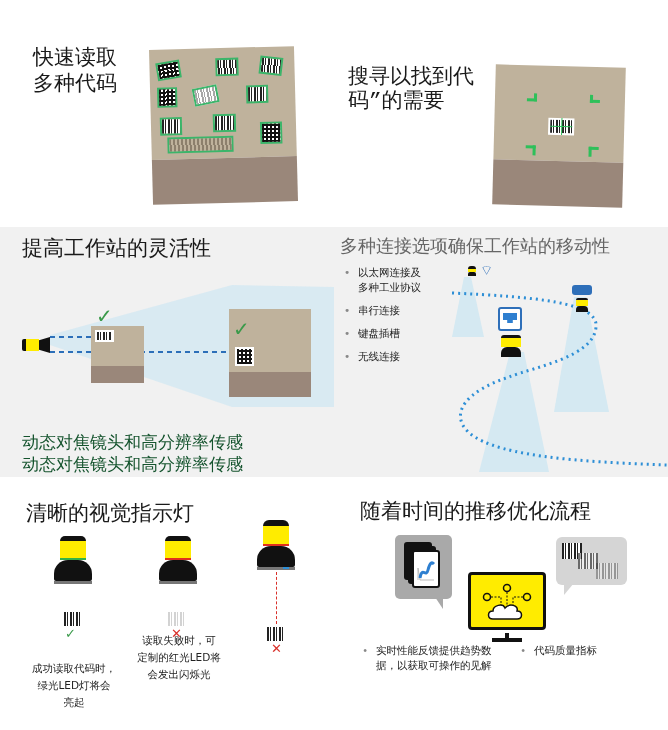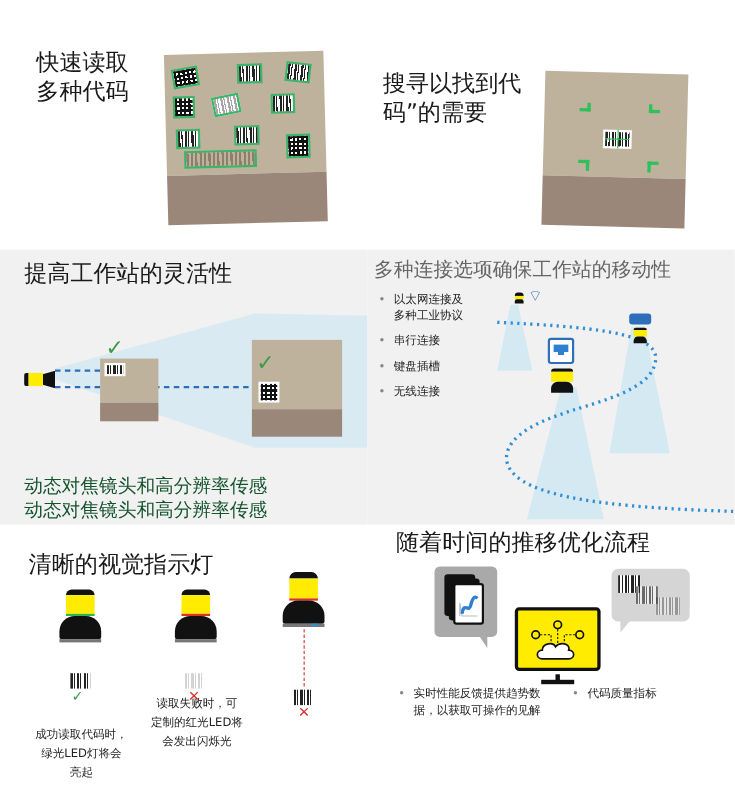--- a/index.html
+++ b/index.html
@@ -62,21 +62,21 @@
         <div class="dm" style="width:100%;height:100%;"></div>
       </div>
     <div class="abs label" style="left:16px;top:88px;width:66px;height:16px;">
         <div style="width:100%;height:100%;background:repeating-linear-gradient(90deg,#8c7f6c 0 2px,#bfb29c 2px 4px);"></div>
       </div>
   </div>
 </div>
 
 <div class="abs" style="left:334px;top:0;width:334px;height:220px;">
   <div class="abs title" style="left:14px;top:63px;">搜寻以找到代</div>
-  <div class="abs title" style="left:14px;top:89px;">码”的需要</div>
+  <div class="abs title" style="left:14px;top:89px;font-family:Liberation Mono, monospace;">码”的需要</div>
 
   <div class="abs" style="left:160px;top:66px;width:130px;height:140px;transform:rotate(1.5deg);">
     <div class="abs box-top" style="left:0;top:0;width:130px;height:95px;"></div>
     <div class="abs box-bot" style="left:0;top:95px;width:130px;height:45px;"></div>
     <div class="abs" style="left:32px;top:28px;width:10px;height:8px;border-right:3px solid #2ec05a;border-bottom:3px solid #2ec05a;"></div>
     <div class="abs" style="left:95px;top:28px;width:10px;height:8px;border-left:3px solid #2ec05a;border-bottom:3px solid #2ec05a;"></div>
     <div class="abs" style="left:32px;top:80px;width:10px;height:10px;border-right:3px solid #2ec05a;border-top:3px solid #2ec05a;"></div>
     <div class="abs" style="left:95px;top:80px;width:10px;height:10px;border-left:3px solid #2ec05a;border-top:3px solid #2ec05a;"></div>
     <div class="abs" style="left:54px;top:52px;width:26px;height:17px;background:#fff;padding:2px;">
       <div class="bars" style="width:100%;height:100%;"></div>
@@ -203,21 +203,21 @@
     <div class="abs" style="left:6px;top:24px;width:26px;height:2px;background:#e0301e;"></div>
     <div class="abs reader-base" style="left:0;top:26px;width:38px;height:21px;"></div>
     <div class="abs reader-foot" style="left:0;top:47px;width:38px;height:3px;"></div>
     <div class="abs" style="left:26px;top:47px;width:6px;height:2px;background:#2e8fd6;"></div>
   </div>
   <div class="abs" style="left:276px;top:88px;width:0;height:52px;border-left:1px dashed #d9302a;"></div>
   <div class="abs bars" style="left:267px;top:143px;width:18px;height:14px;"></div>
   <div class="abs" style="left:271px;top:157px;font-size:13px;color:#d9302a;">✕</div>
 </div>
 
-<div class="abs" style="left:334px;top:464px;width:334px;height:246px;">
+<div class="abs" style="left:334px;top:484px;width:334px;height:246px;font-family:Liberation Mono, monospace;">
   <div class="abs title" style="left:26px;top:16px;">随着时间的推移优化流程</div>
 
   <div class="abs" style="left:61px;top:51px;width:57px;height:64px;background:#a9a9a9;border-radius:5px;">
     <div class="abs" style="left:40px;top:62px;width:0;height:0;border-left:8px solid transparent;border-top:12px solid #a9a9a9;"></div>
     <div class="abs" style="left:9px;top:7px;width:28px;height:38px;background:#111;border-radius:3px;"></div>
     <div class="abs" style="left:13px;top:11px;width:28px;height:38px;background:#111;border-radius:3px;"></div>
     <div class="abs" style="left:17px;top:15px;width:28px;height:38px;background:#fff;border:2px solid #111;border-radius:3px;">
       <svg width="24" height="34">
           <polyline points="4,28 4,16 6,28 20,28" fill="none" stroke="#bbb" stroke-width="1"></polyline>
           <path d="M6,26 C8,14 12,26 14,18 S18,10 20,12" fill="none" stroke="#2e7fd0" stroke-width="3"></path>

